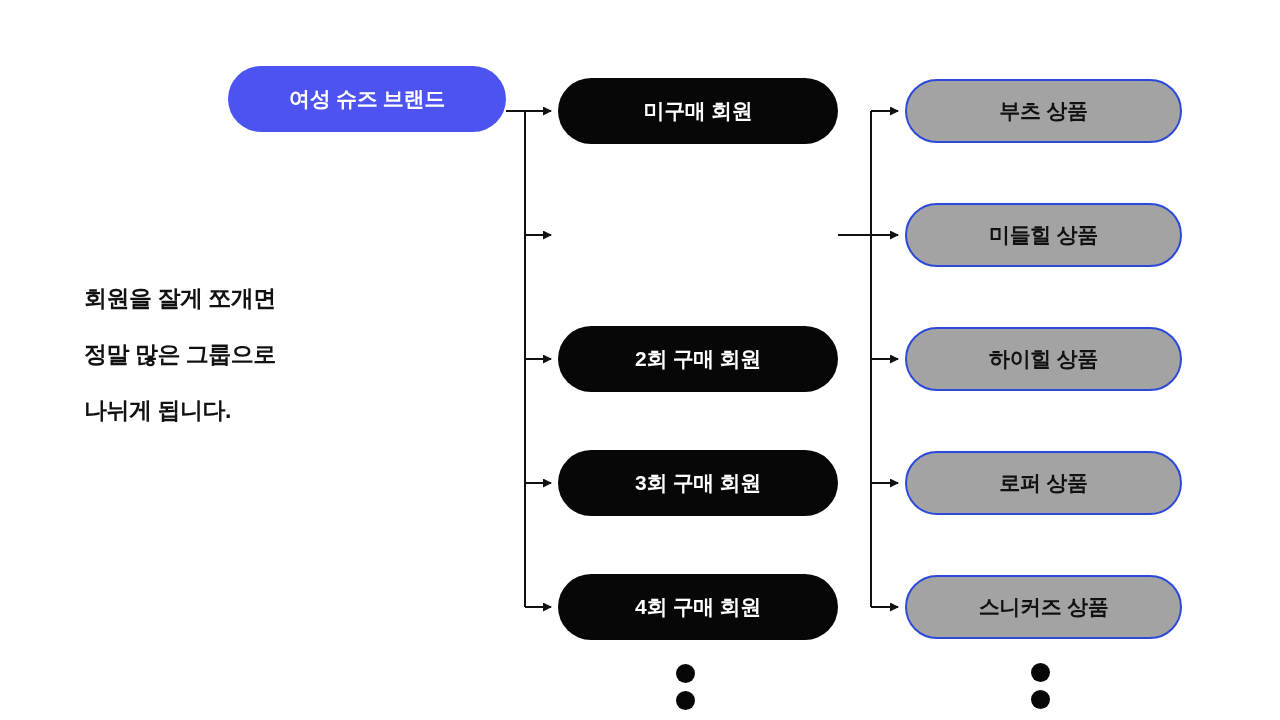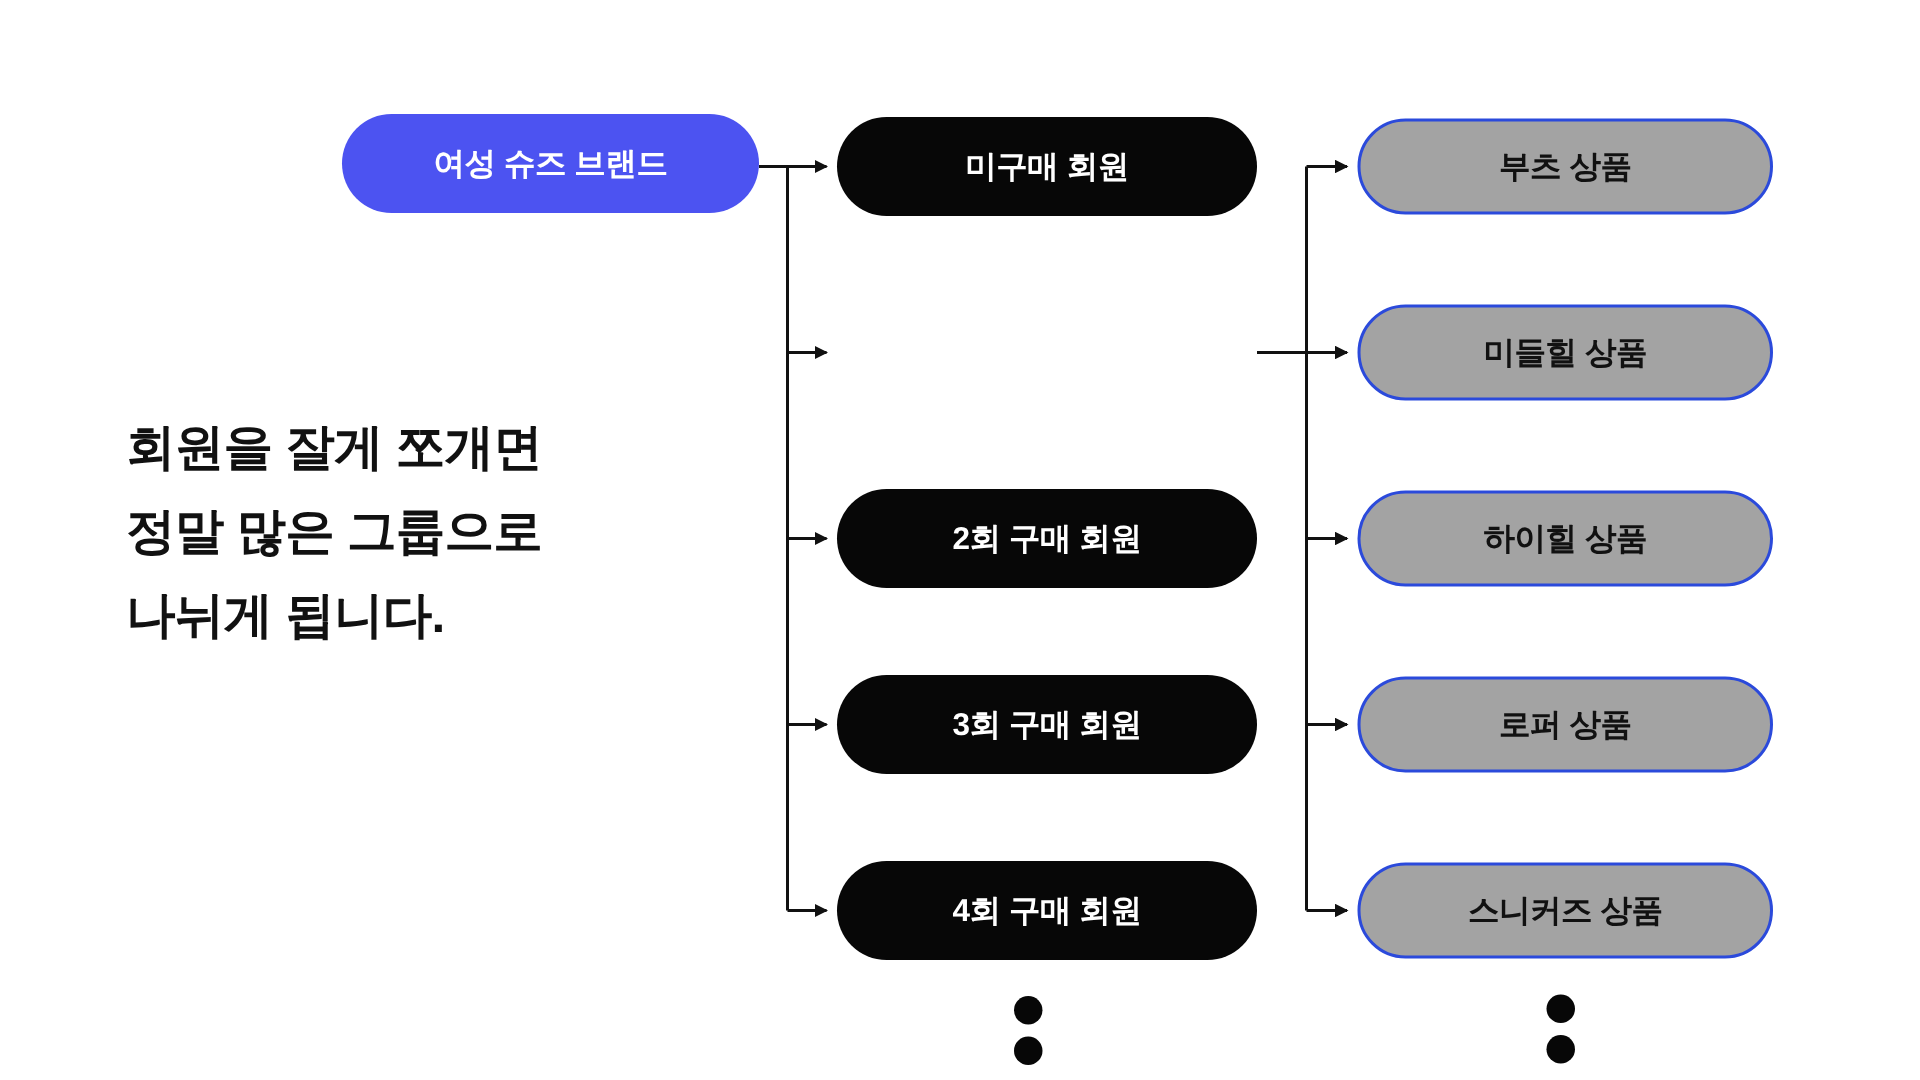--- a/index.html
+++ b/index.html
@@ -13,35 +13,35 @@
     width: 1280px; height: 720px;
     background: var(--page-bg, #ffffff);
   }
   .connector-layer {
     position: absolute; left: 0; top: 0;
     width: 1280px; height: 720px;
     pointer-events: none;
   }
   .heading {
     position: absolute; left: 84px; top: 270px;
-    font-size: 33px; line-height: 56px;
+    font-size: 23px; line-height: 56px;
     font-weight: 800;
     color: var(--text-dark, #111111);
     letter-spacing: -0.5px;
   }
   .heading span { display: block; }
   .pill {
     position: absolute;
     display: flex; align-items: center; justify-content: center;
     font-size: 21px; font-weight: 600;
     letter-spacing: -0.3px;
     white-space: nowrap;
   }
   .root-pill {
-    left: 228px; top: 76px;
+    left: 228px; top: 66px;
     width: 278px; height: 66px;
     border-radius: 33px;
     background: var(--accent-blue, #4C53F1);
     color: var(--text-light, #ffffff);
     text-align: right;
   }
   .member-pill {
     left: 558px; width: 280px; height: 66px;
     border-radius: 33px;
     background: var(--node-black, #070707);

